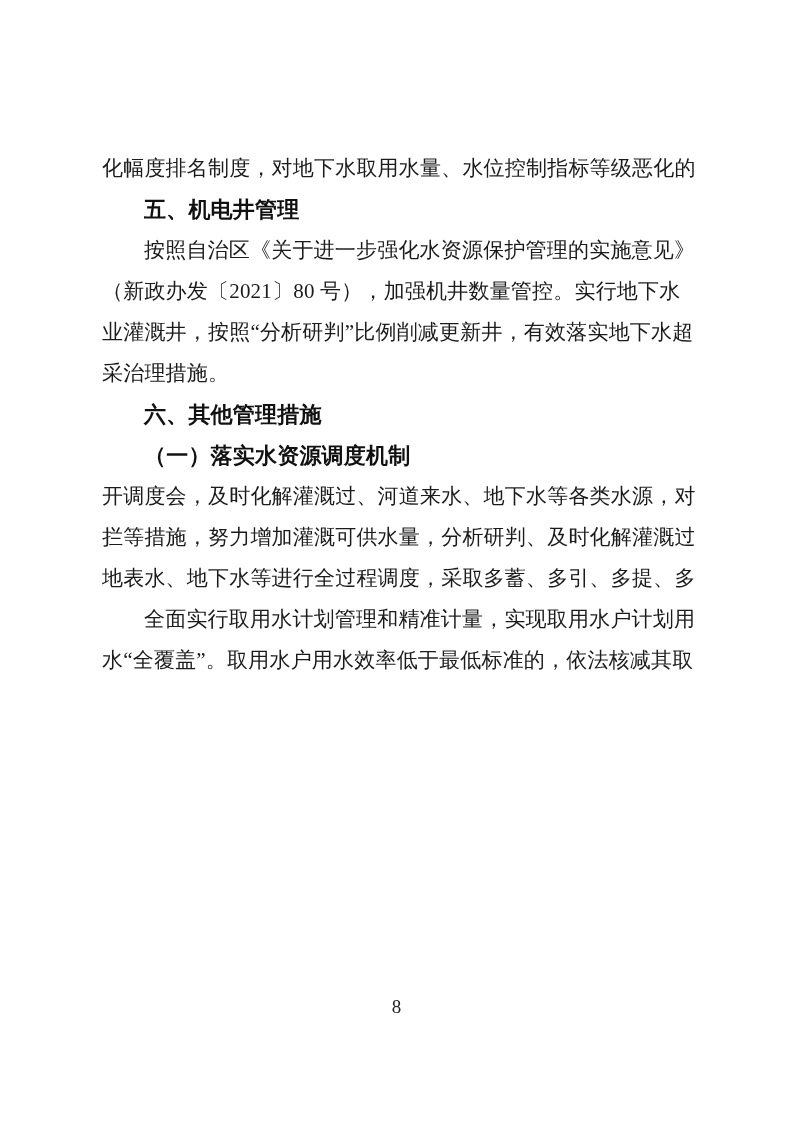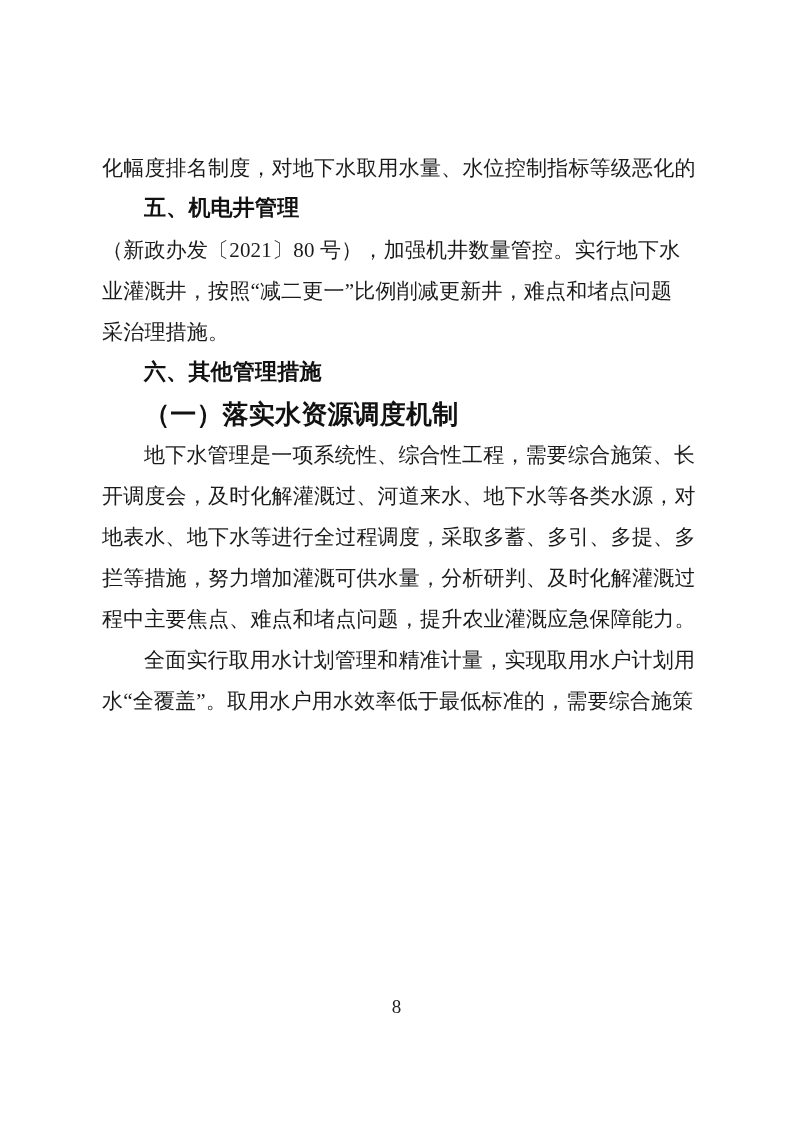--- a/index.html
+++ b/index.html
@@ -27,56 +27,55 @@
     line-height: 41px;
     font-size: 21px;
     letter-spacing: 0.2px;
     white-space: nowrap;
     overflow: visible;
   }
   .line.indent {
     padding-left: 42px;
   }
   .line.heading {
-    font-family: Liberation Mono, monospace;
+    font-family: Liberation Serif, serif;
     font-weight: bold;
     font-size: 22px;
     color: #111111;
   }
   .line.subheading {
     font-family: "Liberation Serif", "DejaVu Serif", serif;
     font-weight: bold;
-    font-size: 26px;
+    font-size: 22px;
     color: #111111;
   }
   .page-number {
     position: absolute;
     top: 996px;
     left: 0;
     width: 100%;
     text-align: center;
     font-size: 19px;
     font-family: "Liberation Serif", "DejaVu Serif", serif;
     color: #222222;
   }
 </style>
 </head>
 <body>
 
 <div class="page">
   <div class="content">
       <div class="line body">化幅度排名制度，对地下水取用水量、水位控制指标等级恶化的</div>
       <div class="line heading indent">五、机电井管理</div>
+      <div class="line body indent">按照自治区《关于进一步强化水资源保护管理的实施意见》</div>
       <div class="line body">（新政办发〔2021〕80 号），加强机井数量管控。实行地下水</div>
-      <div class="line body">业灌溉井，按照“减二更一”比例削减更新井，难点和堵点问题</div>
+      <div class="line body">业灌溉井，按照“分析研判”比例削减更新井，有效落实地下水超</div>
       <div class="line body">采治理措施。</div>
       <div class="line heading indent">六、其他管理措施</div>
       <div class="line subheading indent">（一）落实水资源调度机制</div>
-      <div class="line body indent">地下水管理是一项系统性、综合性工程，需要综合施策、长</div>
       <div class="line body">开调度会，及时化解灌溉过、河道来水、地下水等各类水源，对</div>
+      <div class="line body">拦等措施，努力增加灌溉可供水量，分析研判、及时化解灌溉过</div>
       <div class="line body">地表水、地下水等进行全过程调度，采取多蓄、多引、多提、多</div>
-      <div class="line body">拦等措施，努力增加灌溉可供水量，分析研判、及时化解灌溉过</div>
-      <div class="line body">程中主要焦点、难点和堵点问题，提升农业灌溉应急保障能力。</div>
       <div class="line body indent">全面实行取用水计划管理和精准计量，实现取用水户计划用</div>
-      <div class="line body">水“全覆盖”。取用水户用水效率低于最低标准的，需要综合施策</div>
+      <div class="line body">水“全覆盖”。取用水户用水效率低于最低标准的，依法核减其取</div>
     </div>
   <div class="page-number">8</div>
 </div>
 
 </body></html>

